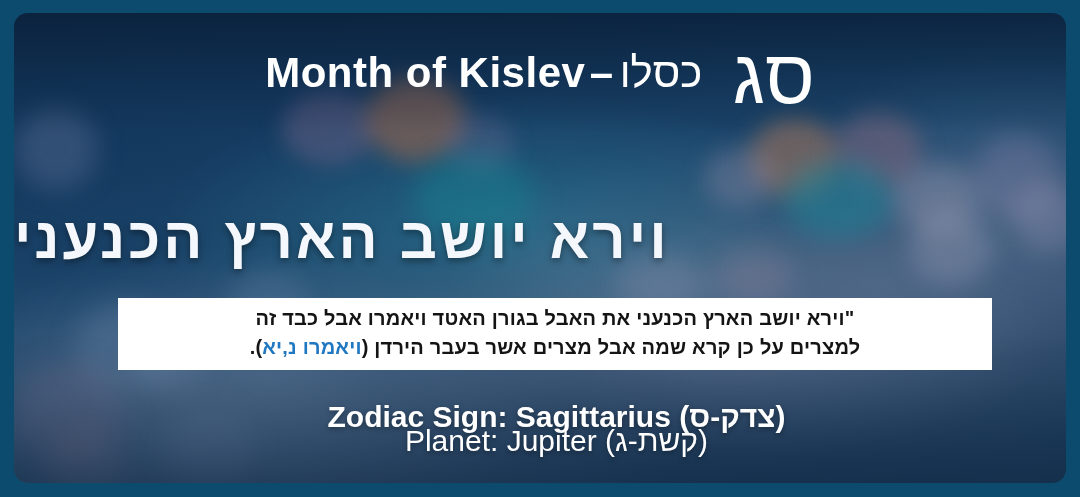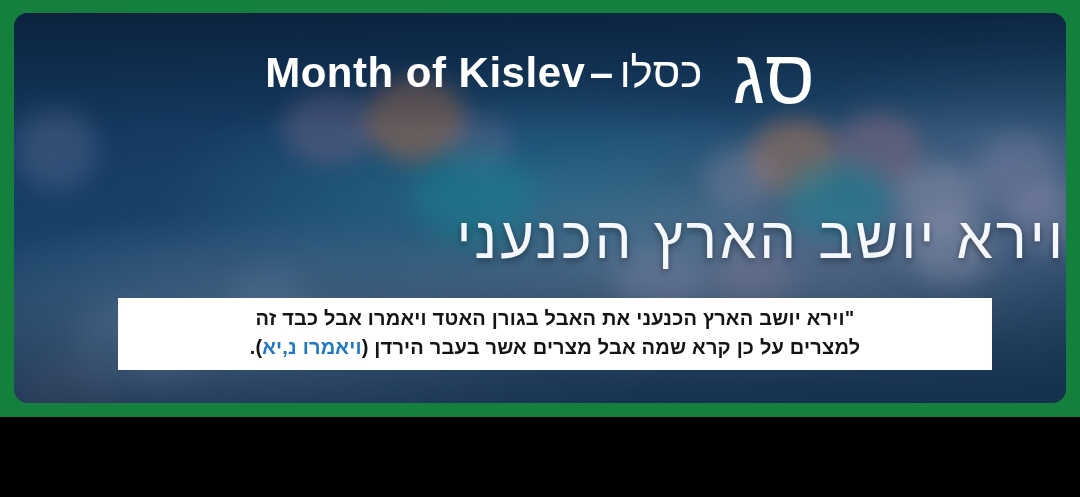--- a/index.html
+++ b/index.html
@@ -11,22 +11,22 @@
     width: 1080px;
     height: 497px;
     overflow: hidden;
     font-family: "Liberation Sans", sans-serif;
   }
 
   
   #slide-frame {
     position: relative;
     width: 1080px;
-    height: 417px;
-    background: #15803d;
+    height: 497px;
+    background: #0c4a6e;
     box-sizing: border-box;
     padding: 13px 14px 14px 14px;
   }
 
   
   #slide-canvas {
     position: relative;
     width: 100%;
     height: 100%;
     border-radius: 14px;
@@ -132,27 +132,28 @@
     letter-spacing: 4px;
     text-shadow: 0 3px 8px rgba(0,0,0,0.45);
   }
 
   
   #phrase {
     position: absolute;
     top: 196px;
     left: 0;
     right: 0;
-    text-align: right;
+    text-align: left;
     color: #f4f7fb;
     font-size: 58px;
     line-height: 1;
     direction: rtl;
     letter-spacing: 3px;
     text-shadow: 0 3px 7px rgba(0,0,0,0.40);
+    font-weight: bold;
   }
 
   
   #quote-box {
     position: absolute;
     left: 104px;
     top: 285px;
     width: 874px;
     background: #ffffff;
     padding: 6px 14px 8px 14px;

